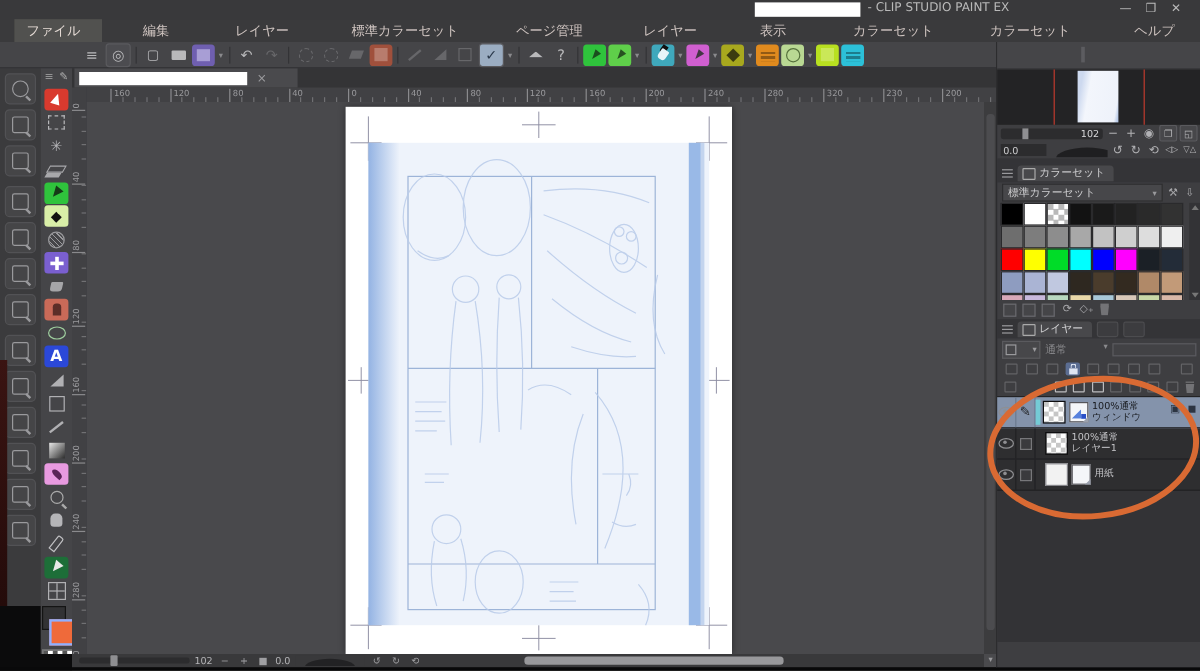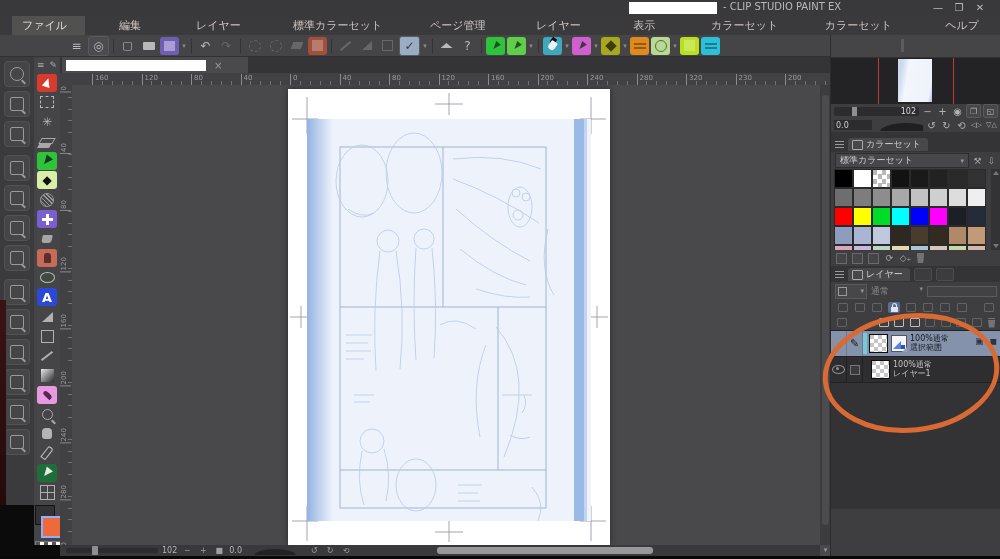--- a/index.html
+++ b/index.html
@@ -884,40 +884,55 @@
           </div>
         <div class="palbar"></div>
         <div class="lthumb"></div>
         <div class="pgicon">
             <span class="blue"></span>
             <span class="bluedot"></span>
             <span class="fold"></span>
           </div>
         <div class="ltext">
           <span class="l1">100%通常</span>
-          <span class="l2">選択範囲</span>
+          <span class="l2">ウィンドウ</span>
         </div>
         <div class="rowicons">
           <span>▣</span>
           <span>◼</span>
         </div>
       </div>
       <div class="lrow">
         <div class="eyecol">
             <span class="eye"></span>
           </div>
         <div class="editcol">
             <span class="chk"></span>
           </div>
         <div class="lthumb" style="margin-left:8px"></div>
         <div class="ltext">
           <span class="l1">100%通常</span>
           <span class="l2">レイヤー1</span>
         </div>
       </div>
+      <div class="lrow">
+        <div class="eyecol">
+            <span class="eye"></span>
+          </div>
+        <div class="editcol">
+            <span class="chk"></span>
+          </div>
+        <div class="lthumb plain" style="margin-left:8px"></div>
+        <div class="pgicon">
+            <span class="fold"></span>
+          </div>
+        <div class="ltext">
+          <span class="l2">用紙</span>
+        </div>
+      </div>
     </div>
     <div id="ly-empty"></div>
   </div>
 
   <svg class="abs" id="annotation" width="186" height="146" viewBox="0 0 186 146">
     <ellipse cx="93" cy="73" rx="86" ry="57" fill="none" stroke-width="5" stroke-linecap="round" transform="rotate(-6 93 73)" id="ann-el" stroke="#d96a33"></ellipse>
   </svg>
 </div>
 
 </body></html>

